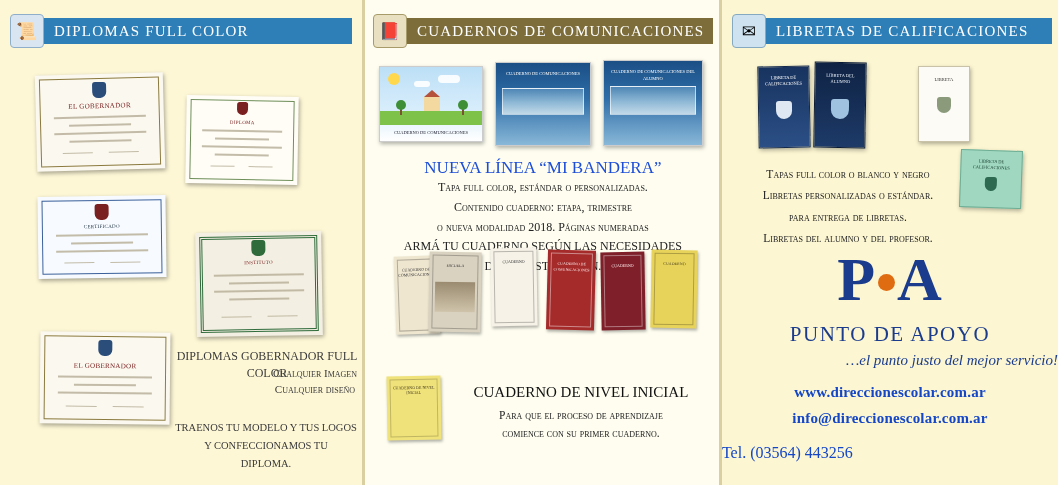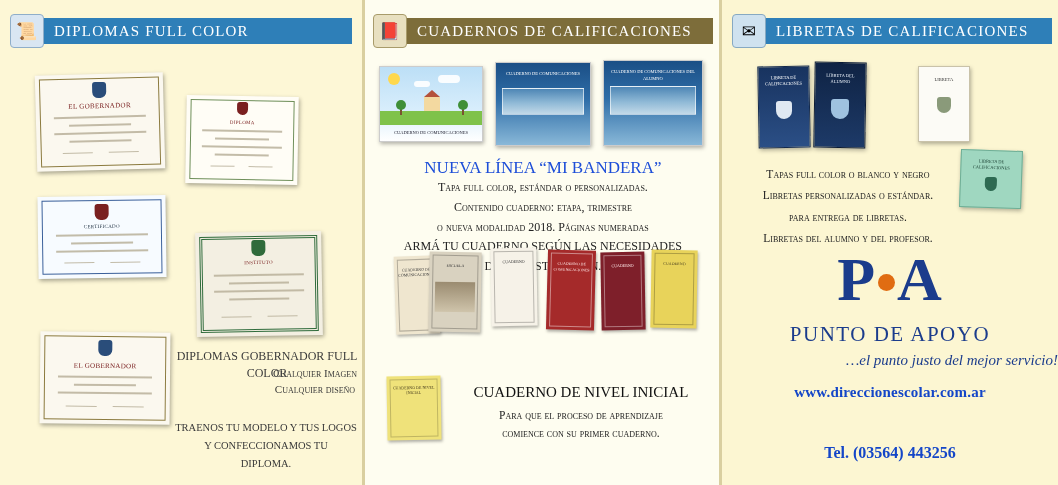--- a/index.html
+++ b/index.html
@@ -199,22 +199,22 @@
   }
   .pa-sub {
     position:absolute; left:0; right:0; text-align:right;
     color:#1b3c8c; font-size:15px; font-style:italic;
   }
   .pa-contact {
     position:absolute; left:0; right:0; text-align:center;
     color:#1446c8; font-size:15px; font-weight:bold; letter-spacing:.2px;
   }
   .pa-tel {
-    position:absolute; left:0; right:0; text-align:center;
-    color:#1446c8; font-size:16px; font-weight:bold;
+    position:absolute; left:0; right:0; text-align:left;
+    color:#1446c8; font-size:16px; font-weight:normal;
   }
 
   .sc { font-variant: small-caps; }
 </style>
 </head>
 <body>
 
 <div class="brochure">
 
   <div class="panel panel-1">
@@ -299,21 +299,21 @@
   </div>
 
   <div class="divider"></div>
 
   <div class="panel panel-2">
 
     <div class="hdr hdr-2">
       <div class="hdr-badge">
         <span class="badge-glyph">📕</span>
       </div>
-      <div class="hdr-bar sc">CUADERNOS DE CALIFICACIONES</div>
+      <div class="hdr-bar sc">CUADERNOS DE COMUNICACIONES</div>
     </div>
 
     <div class="nb-cover sky" style="left:14px; top:66px; width:104px; height:76px;">
       <div class="sun" style="left:8px; top:6px;"></div>
       <div class="cloud" style="left:58px; top:8px; width:22px; height:8px;"></div>
       <div class="cloud" style="left:34px; top:14px; width:16px; height:6px;"></div>
       <div class="house" style="left:44px; top:30px; width:16px; height:14px;"></div>
       <div class="roof" style="left:44px; top:23px;"></div>
       <div class="grass"></div>
       <div class="trunk" style="left:20px; top:42px;"></div>
@@ -421,16 +421,17 @@
     </div>
 
     <div class="pa-logo" style="top:248px;">
       <span>P</span><span class="pa-dot"></span><span>A</span>
     </div>
 
     <div class="pa-title sc" style="top:322px;">PUNTO DE APOYO</div>
     <div class="pa-sub" style="top:352px;">…el punto justo del mejor servicio!</div>
 
     <div class="pa-contact" style="top:384px;">www.direccionescolar.com.ar</div>
+    <div class="pa-contact" style="top:410px;">info@direccionescolar.com.ar</div>
     <div class="pa-tel" style="top:444px;">Tel. (03564) 443256</div>
   </div>
 
 </div>
 
 </body></html>

